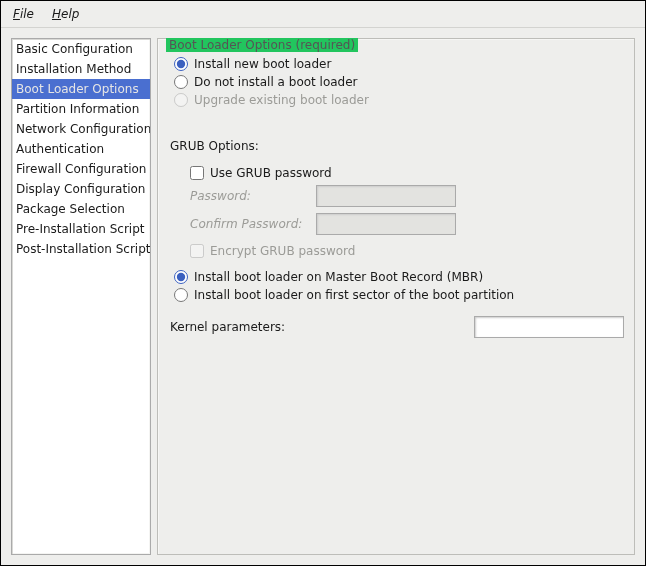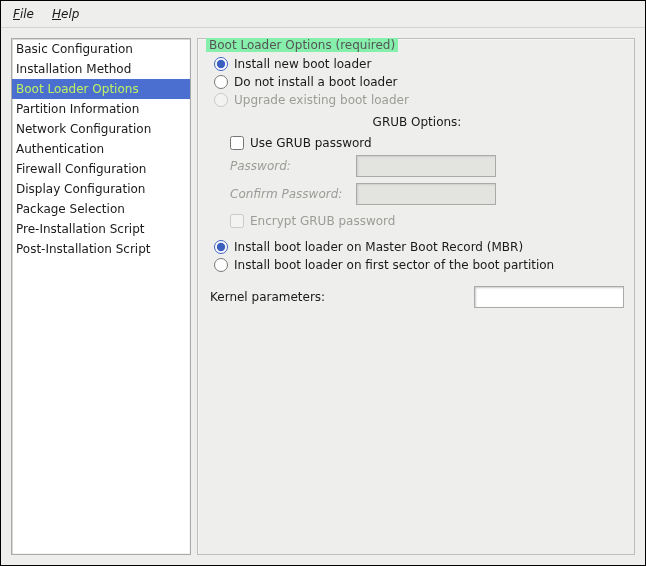--- a/index.html
+++ b/index.html
@@ -28,67 +28,66 @@
 }
 .menubar .mn { text-decoration: underline; }
 .content {
   flex: 1;
   display: flex;
   padding: 10px;
   gap: 6px;
   min-height: 0;
 }
 .sidebar {
-  width: 180px;
+  width: 140px;
   background: #fff;
   border: 1px solid #aaa;
   box-shadow: inset 1px 1px 0 #d8d8d5, inset -1px -1px 0 #f4f4f2;
   overflow: auto;
 }
 .sidebar .nav-item {
   padding: 3px 4px;
   white-space: nowrap;
   cursor: pointer;
 }
 .sidebar .nav-item.selected {
   background: #4a6fd0;
-  color: #bef264;
+  color: #e5e5e5;
 }
 .panel {
   flex: 1;
   border: 1px solid #bdbdb9;
   background: #eeeeec;
   position: relative;
   padding: 10px 10px 10px 10px;
   box-shadow: inset 1px 1px 0 #f6f6f4;
 }
 .group-title {
   position: absolute;
   top: -1px;
   left: 8px;
-  background: #86efac;
+  background: #22c55e;
   padding: 0 3px;
   color: #555;
   font-size: 12px;
 }
 .radio-row, .check-row {
   display: flex;
   align-items: center;
   gap: 6px;
   padding: 2px 0 2px 6px;
 }
 .radio-row input[type=radio], .check-row input[type=checkbox] {
   width: 14px; height: 14px;
   accent-color: #3a5fbf;
 }
 .disabled { color: #9b9b97; }
 .section-label {
-  margin-top: 6px;
+  margin-top: 30px;
   padding-left: 2px;
-  text-align: center;
 }
 .form-row {
   display: flex;
   align-items: center;
   gap: 6px;
   padding: 3px 0 3px 22px;
 }
 .form-row label { width: 120px; font-style: italic; }
 .text-input {
   height: 22px;
@@ -149,21 +148,21 @@
       <input type="radio" name="install_mode" style="">
       <span>Do not install a boot loader</span>
     </div>
     <div class="radio-row disabled">
       <input type="radio" name="install_mode" disabled="" style="">
       <span>Upgrade existing boot loader</span>
     </div>
 
     <div class="section-label">GRUB Options:</div>
 
-    <div class="check-row" style="padding-left:22px; margin-top:5px;">
+    <div class="check-row" style="padding-left:22px; margin-top:11px;">
       <input type="checkbox" style="">
       <span>Use GRUB password</span>
     </div>
 
     <div class="form-row disabled">
       <label>Password:</label>
       <input class="text-input" type="password" disabled="" value="" style="">
     </div>
     <div class="form-row disabled">
       <label>Confirm Password:</label>

